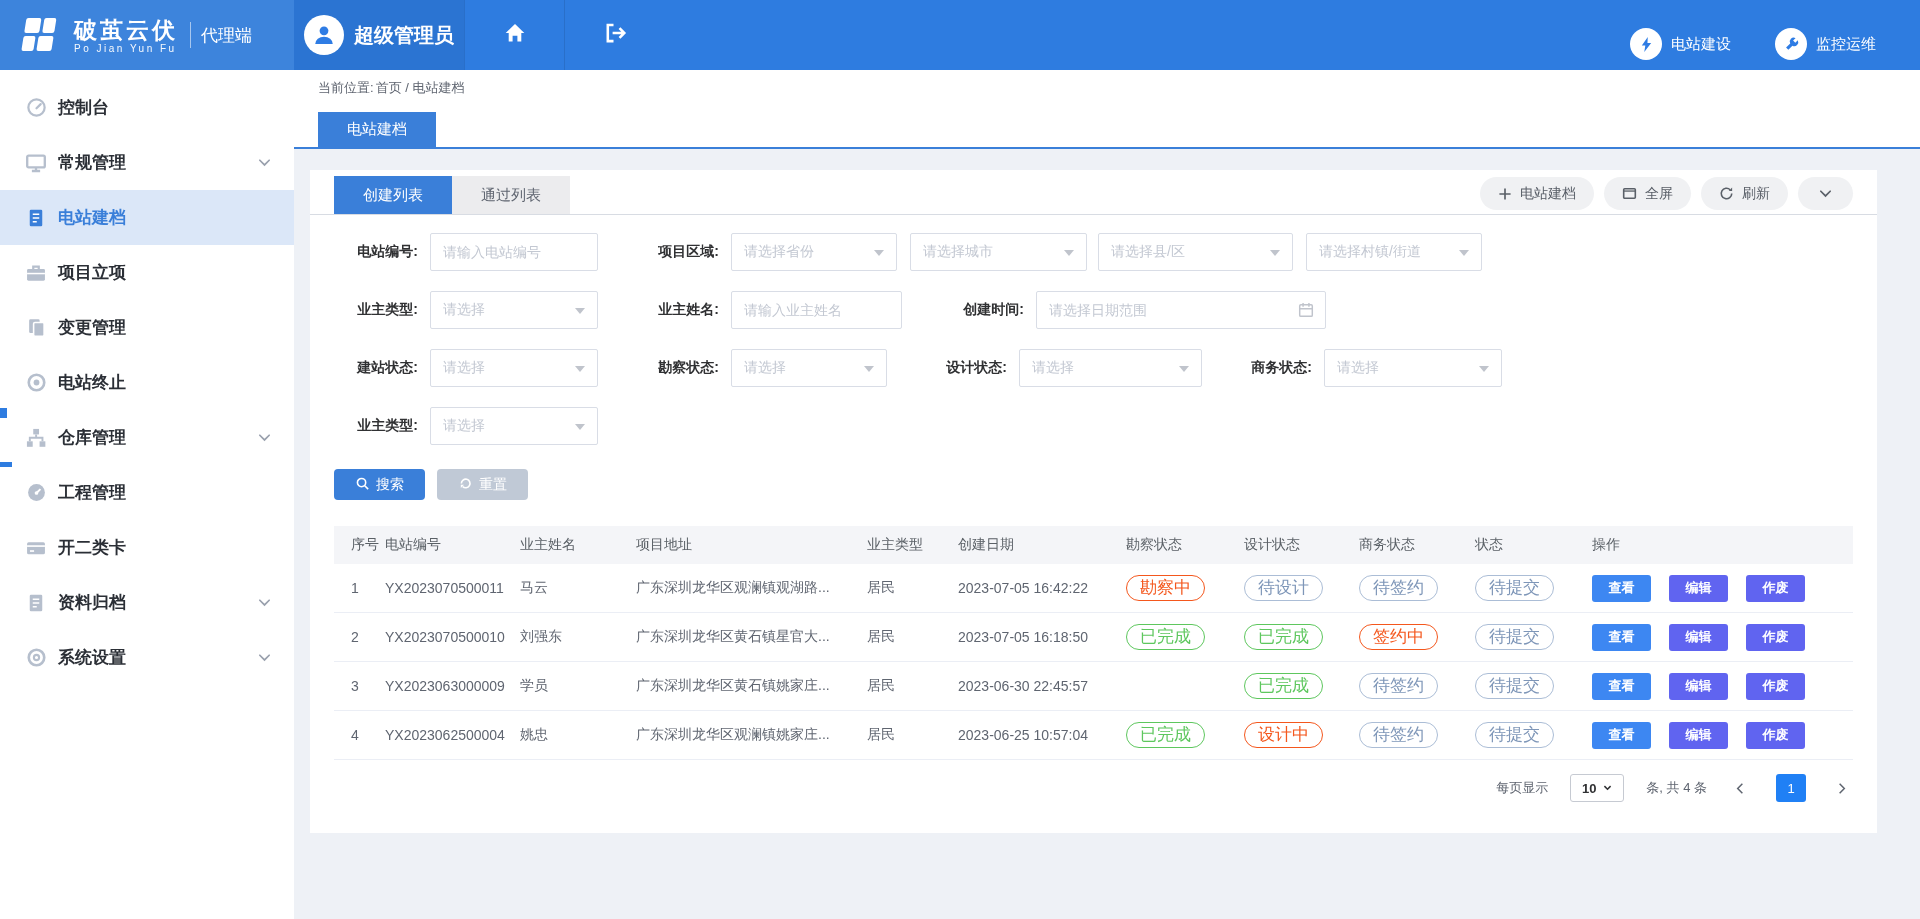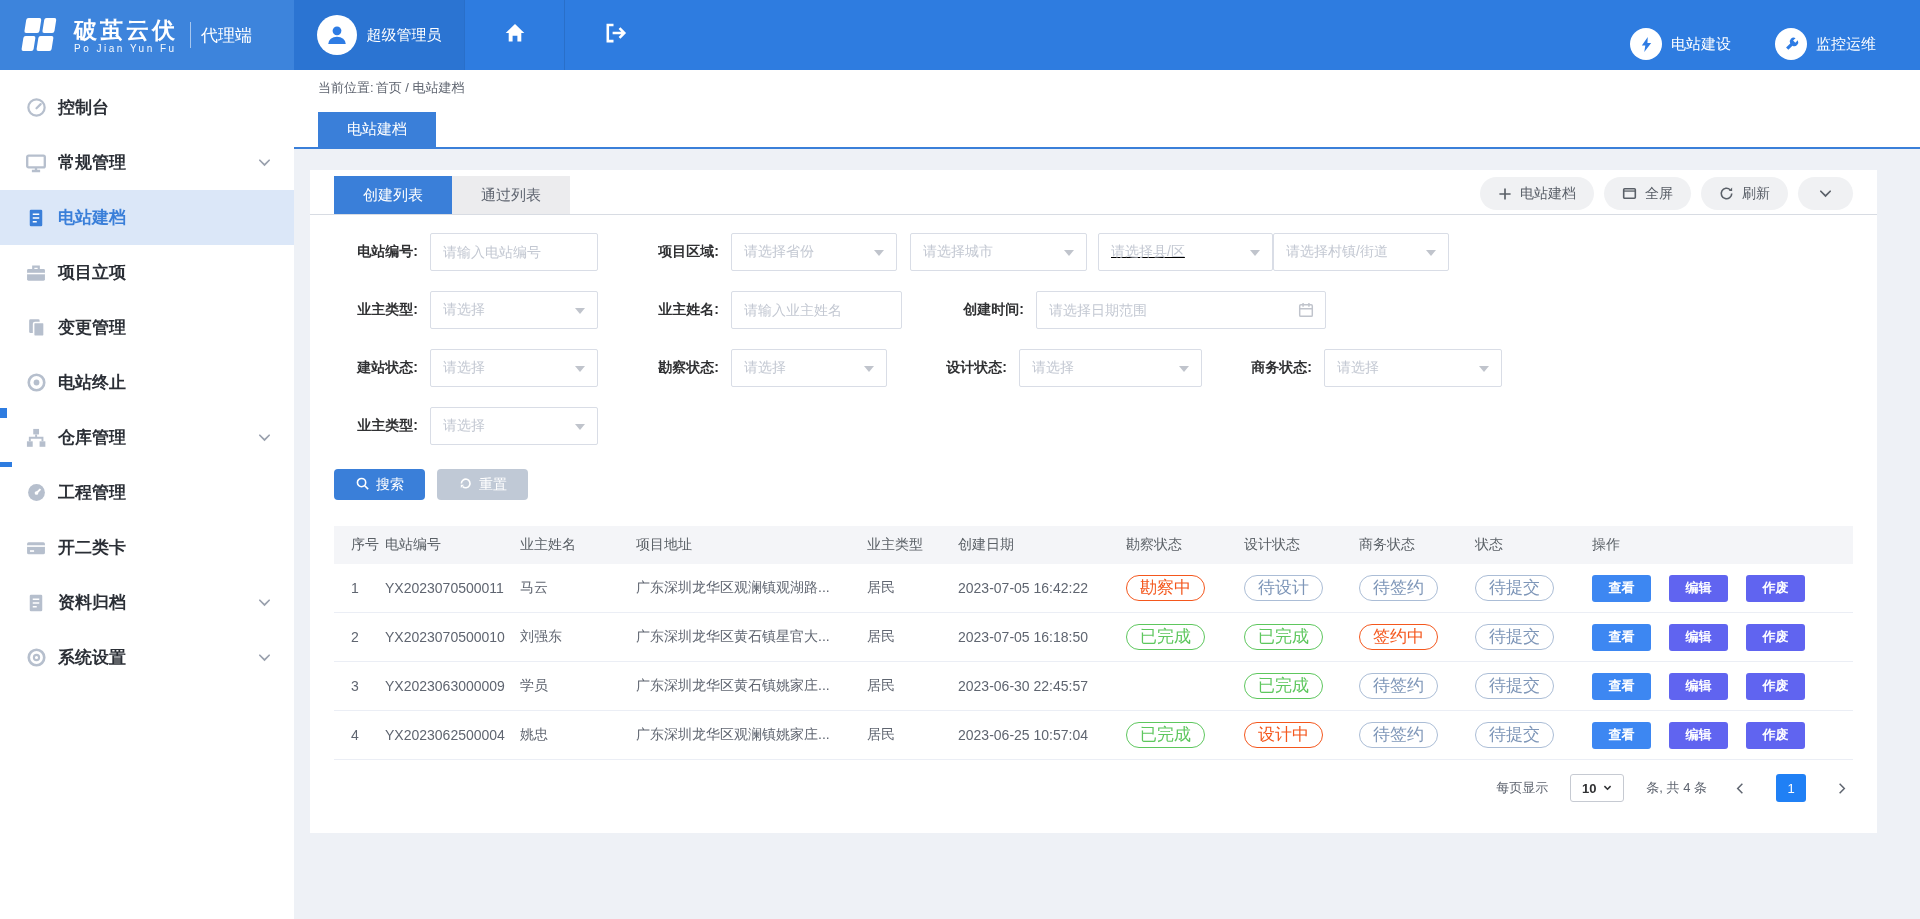--- a/index.html
+++ b/index.html
@@ -15,21 +15,21 @@
   .logo-mark { flex:none; display:flex; }
   .logo-text { margin-left:10px; }
   .logo-title { font-size:23px; font-weight:700; letter-spacing:3px; line-height:26px; }
   .logo-sub { font-size:10px; letter-spacing:2.5px; opacity:.95; }
   .logo-div { width:1px; height:26px; background:rgba(255,255,255,.55); margin:0 10px 0 12px; }
   .logo-badge { font-size:17px; }
   .user-zone { width:170px; flex:none; background:rgba(0,0,0,.06);
     display:flex; align-items:center; justify-content:center; gap:10px; cursor:pointer; }
   .avatar { width:40px; height:40px; border-radius:50%; background:#fff;
     display:flex; align-items:center; justify-content:center; }
-  .user-name { font-size:15px; font-weight:400; }
+  .user-name { font-size:20px; font-weight:700; }
   .hbtn { width:100px; flex:none; display:flex; align-items:center; justify-content:center;
     border-left:1px solid rgba(0,0,0,.10); cursor:pointer; }
   .hbtn:last-of-type { border-right:1px solid rgba(0,0,0,.10); }
   .hspacer { flex:1; }
   .hmode { display:flex; align-items:center; gap:9px; margin-right:44px; cursor:pointer; font-size:15px;margin-top:18px; }
   .hcircle { width:32px; height:32px; border-radius:50%; background:#fff;
     display:flex; align-items:center; justify-content:center; }
 
   
   .sidebar { position:absolute; top:70px; left:0; bottom:0; width:294px; background:#fff; padding-top:10px; z-index:4; }
@@ -378,25 +378,25 @@
             </div>
             <span class="f-label" style="width: 133px;">项目区域:</span>
             <div class="f-field" style="width: 166px;">
               <span class="f-ph">请选择省份</span>
               <span class="f-caret"></span>
             </div>
             <div class="f-field" style="width: 177px; margin-left: 13px;">
               <span class="f-ph">请选择城市</span>
               <span class="f-caret"></span>
             </div>
-            <div class="f-field" style="width: 175px; margin-left: 11px; text-decoration: underline;">
+            <div class="f-field" style="width: 195px; margin-left: 11px;">
               <span class="f-ph">请选择县/区</span>
               <span class="f-caret"></span>
             </div>
-            <div class="f-field" style="width: 176px; ">
+            <div class="f-field" style="width: 176px; margin-left: 13px;">
               <span class="f-ph">请选择村镇/街道</span>
               <span class="f-caret"></span>
             </div>
           </div>
           <div class="f-row">
             <span class="f-label" style="width: 96px;">业主类型:</span>
             <div class="f-field" style="width: 168px;">
               <span class="f-ph">请选择</span>
               <span class="f-caret"></span>
             </div>

